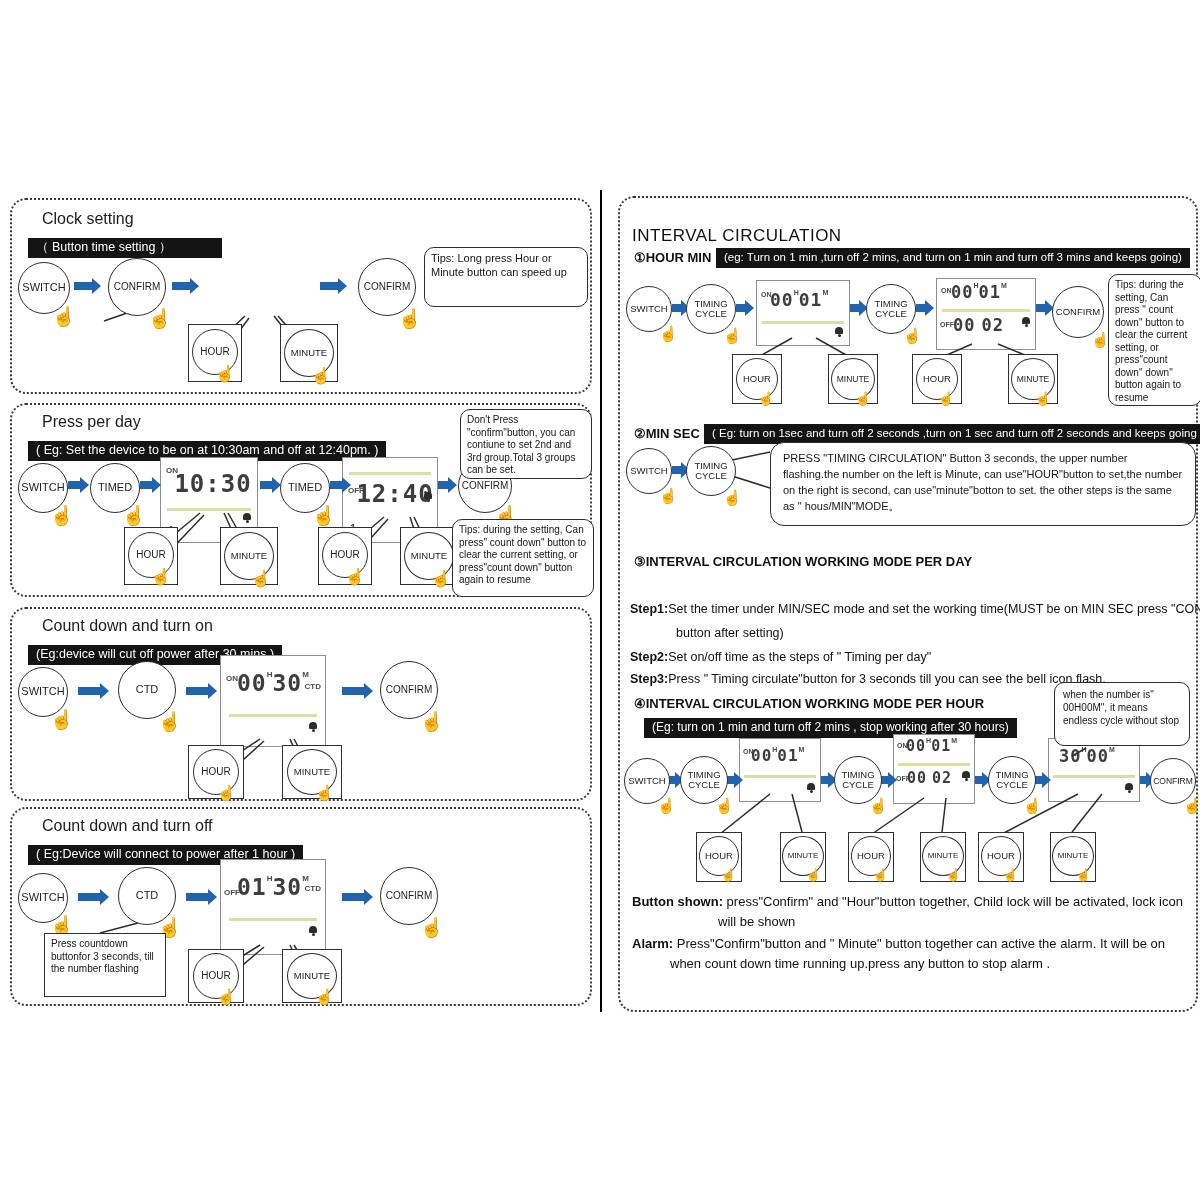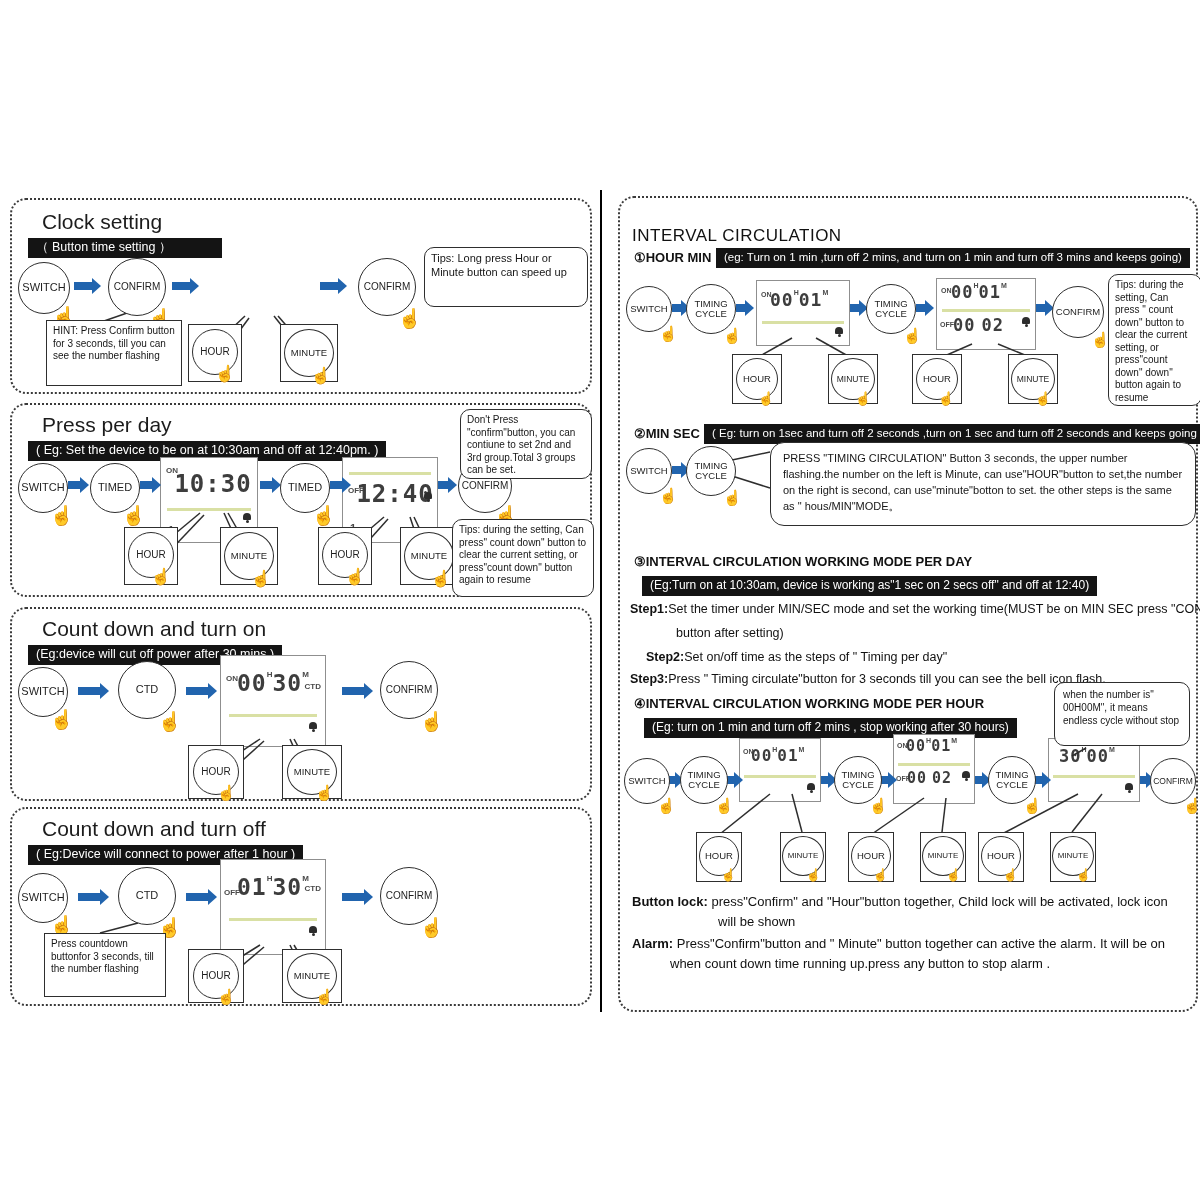--- a/index.html
+++ b/index.html
@@ -1,20 +1,20 @@
 <!DOCTYPE html>
 <html><head>
 <meta charset="utf-8">
 <style>
   html,body{margin:0;padding:0;background:#fff;}
   .canvas{position:relative;width:1200px;height:1200px;background:#fff;
           font-family:"Liberation Sans",sans-serif;color:#1c1c1c;overflow:hidden;}
   .vline{position:absolute;width:2px;background:#000;}
   .sec{position:absolute;background:#fff;border:2px dotted #3a3a3a;border-radius:16px;}
-  .t{position:absolute;font-size:21px;color:#1c1c1c;white-space:nowrap;}
+  .t{position:absolute;font-size:16px;color:#1c1c1c;white-space:nowrap;}
   .bigt{position:absolute;font-size:17px;letter-spacing:.5px;color:#111;white-space:nowrap;}
   .bar{position:absolute;background:#141414;color:#fff;font-size:12.5px;line-height:17px;
        padding:1px 8px 2px;white-space:nowrap;}
   .slab{position:absolute;font-weight:bold;font-size:13px;white-space:nowrap;color:#111;}
   .circ{position:absolute;border:1.6px solid #2e2e2e;border-radius:50%;background:#fff;
         display:flex;align-items:center;justify-content:center;text-align:center;
         font-size:11px;color:#1e1e1e;line-height:1.05;z-index:3;}
   .circ.sm{font-size:9.5px;}
   .col{flex-direction:column;}
   .hand{position:absolute;right:-7px;bottom:-13px;font-size:19px;color:#2e2e2e;z-index:4;line-height:1;}
@@ -67,21 +67,20 @@
         <span>CONFIRM</span>
         <span class="hand"></span>
       </div>
     <div class="arr" style="left:160px;top:82px;width:18px;"></div>
     <div class="arr" style="left:308px;top:82px;width:18px;"></div>
     <div class="circ" style="left:346px;top:58px;width:56px;height:56px;font-size:10px;">
         <span>CONFIRM</span>
         <span class="hand"></span>
       </div>
     <div class="note rd" style="left:412px;top:47px;width:150px;height:50px;font-size:11px;">Tips:  Long press Hour or Minute button can speed up</div>
-    <div class="note" style="left:34px;top:120px;width:122px;height:56px;font-size:10px;">HINT:  Press Confirm button for 3 seconds, till you can see the number flashing</div>
     <div class="sq" style="left:176px;top:124px;width:52px;height:56px;">
       <div class="circ" style="left:3px;top:4px;width:44px;height:44px;font-size:10px;">
           <span>HOUR</span>
           <span class="hand" style="right:2px;bottom:-8px;font-size:16px;"></span>
         </div>
     </div>
     <div class="sq" style="left:268px;top:124px;width:56px;height:56px;">
       <div class="circ" style="left:3px;top:4px;width:48px;height:46px;font-size:9.5px;">
           <span>MINUTE</span>
           <span class="hand" style="right:2px;bottom:-8px;font-size:16px;"></span>
@@ -359,24 +358,23 @@
       </div>
     <div class="arr" style="left:52px;top:268px;width:9px;"></div>
     <div class="circ sm col" style="left:66px;top:248px;width:48px;height:48px;">
         <span>TIMING</span>
         <span>CYCLE</span>
         <span class="hand" style="font-size:15px;bottom:-10px;"></span>
       </div>
     <div class="bub" style="left:150px;top:244px;width:400px;height:66px;">PRESS "TIMING CIRCULATION" Button 3 seconds,  the upper number flashing.the number on the left is Minute, can use"HOUR"button to set,the number on the right is second, can use"minute"botton to set. the other steps is the same as " hous/MIN"MODE。</div>
 
     <div class="slab" style="left:14px;top:356px;">③INTERVAL  CIRCULATION WORKING MODE PER DAY</div>
-    <div class="bar" style="left:22px;top:378px;font-size:12px;">(Eg:Turn on at 10:30am, device is working as"1 sec on 2 secs off" and off at 12:40)</div>
     <div class="steps" style="left:10px;top:404px;"><b>Step1:</b><span>Set the timer under MIN/SEC mode and set the working time(MUST be on MIN SEC  press "CONFIRM"</span></div>
     <div class="steps" style="left:56px;top:428px;">button after setting)</div>
-    <div class="steps" style="left:10px;top:452px;margin-left:16px;"><b>Step2:</b><span>Set on/off time as the steps of " Timing per day"</span></div>
+    <div class="steps" style="left:10px;top:452px;"><b>Step2:</b><span>Set on/off time as the steps of " Timing per day"</span></div>
     <div class="steps" style="left:10px;top:474px;"><b>Step3:</b><span>Press " Timing circulate"button for 3 seconds till you can see the bell icon flash.</span></div>
 
     <div class="slab" style="left:14px;top:498px;">④INTERVAL CIRCULATION  WORKING MODE PER HOUR</div>
     <div class="bar" style="left:24px;top:520px;font-size:12px;">(Eg: turn on 1 min and turn off 2 mins , stop working after 30 hours)</div>
     <div class="bub" style="left:434px;top:484px;width:118px;height:52px;font-size:10px;padding:5px 8px;border-radius:10px;line-height:1.3;">when the  number is" 00H00M", it means endless cycle without stop</div>
     <div class="circ sm" style="left:4px;top:560px;width:44px;height:44px;">
         <span>SWITCH</span>
         <span class="hand" style="font-size:15px;bottom:-10px;"></span>
       </div>
     <div class="arr" style="left:48px;top:578px;width:7px;"></div>
@@ -462,18 +460,18 @@
           <span class="hand" style="right:2px;bottom:-6px;font-size:12px;"></span>
         </div>
       </div>
     <div class="sq" style="left:430px;top:634px;width:44px;height:48px;">
         <div class="circ" style="left:1px;top:3px;width:40px;height:38px;font-size:8px;">
           <span>MINUTE</span>
           <span class="hand" style="right:2px;bottom:-6px;font-size:12px;"></span>
         </div>
       </div>
 
-    <div class="bt" style="left:12px;top:696px;"><b>Button lock:</b><span> press"Confirm" and "Hour"button together, Child lock will be activated, lock icon</span></div>
+    <div class="bt" style="left:12px;top:696px;"><b>Button shown:</b><span> press"Confirm" and "Hour"button together, Child lock will be activated, lock icon</span></div>
     <div class="bt" style="left:98px;top:716px;">will be shown</div>
     <div class="bt" style="left:12px;top:738px;"><b>Alarm:</b><span> Press"Confirm"button and " Minute" button together can active the alarm. It will be on</span></div>
     <div class="bt" style="left:50px;top:758px;">when count down time running up.press any button to stop alarm .</div>
   </div>
 </div>
 
 </body></html>

